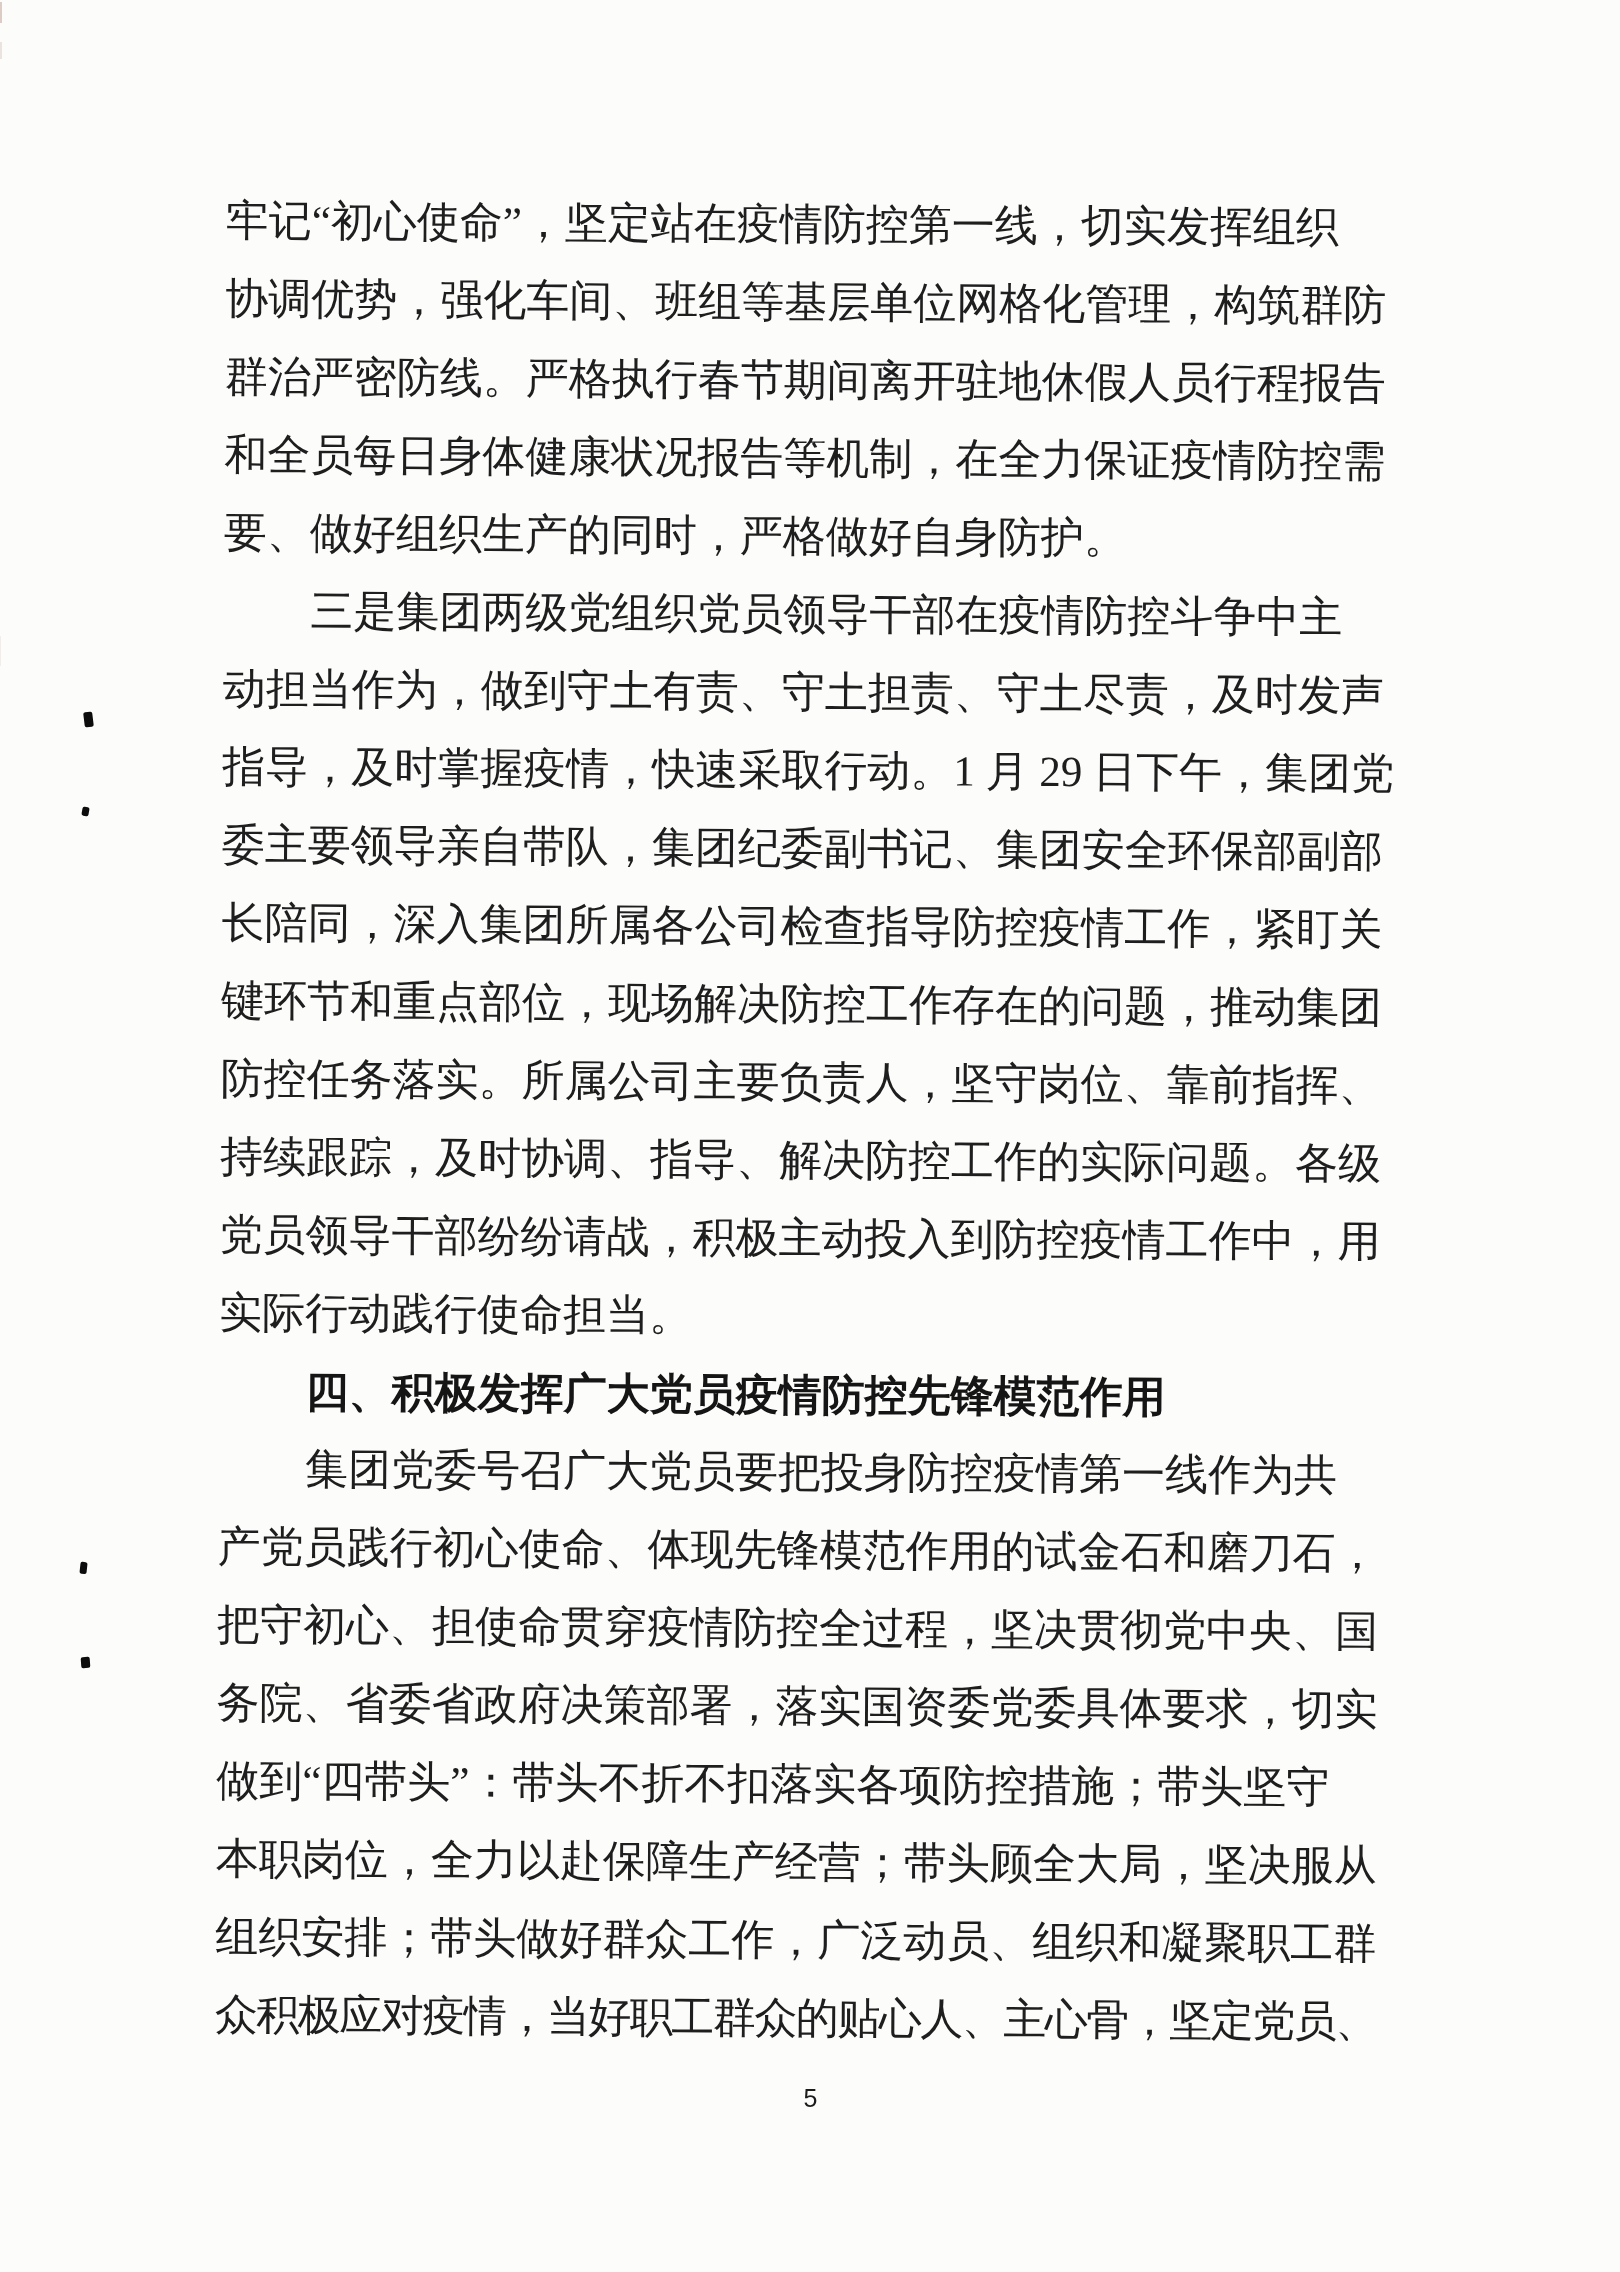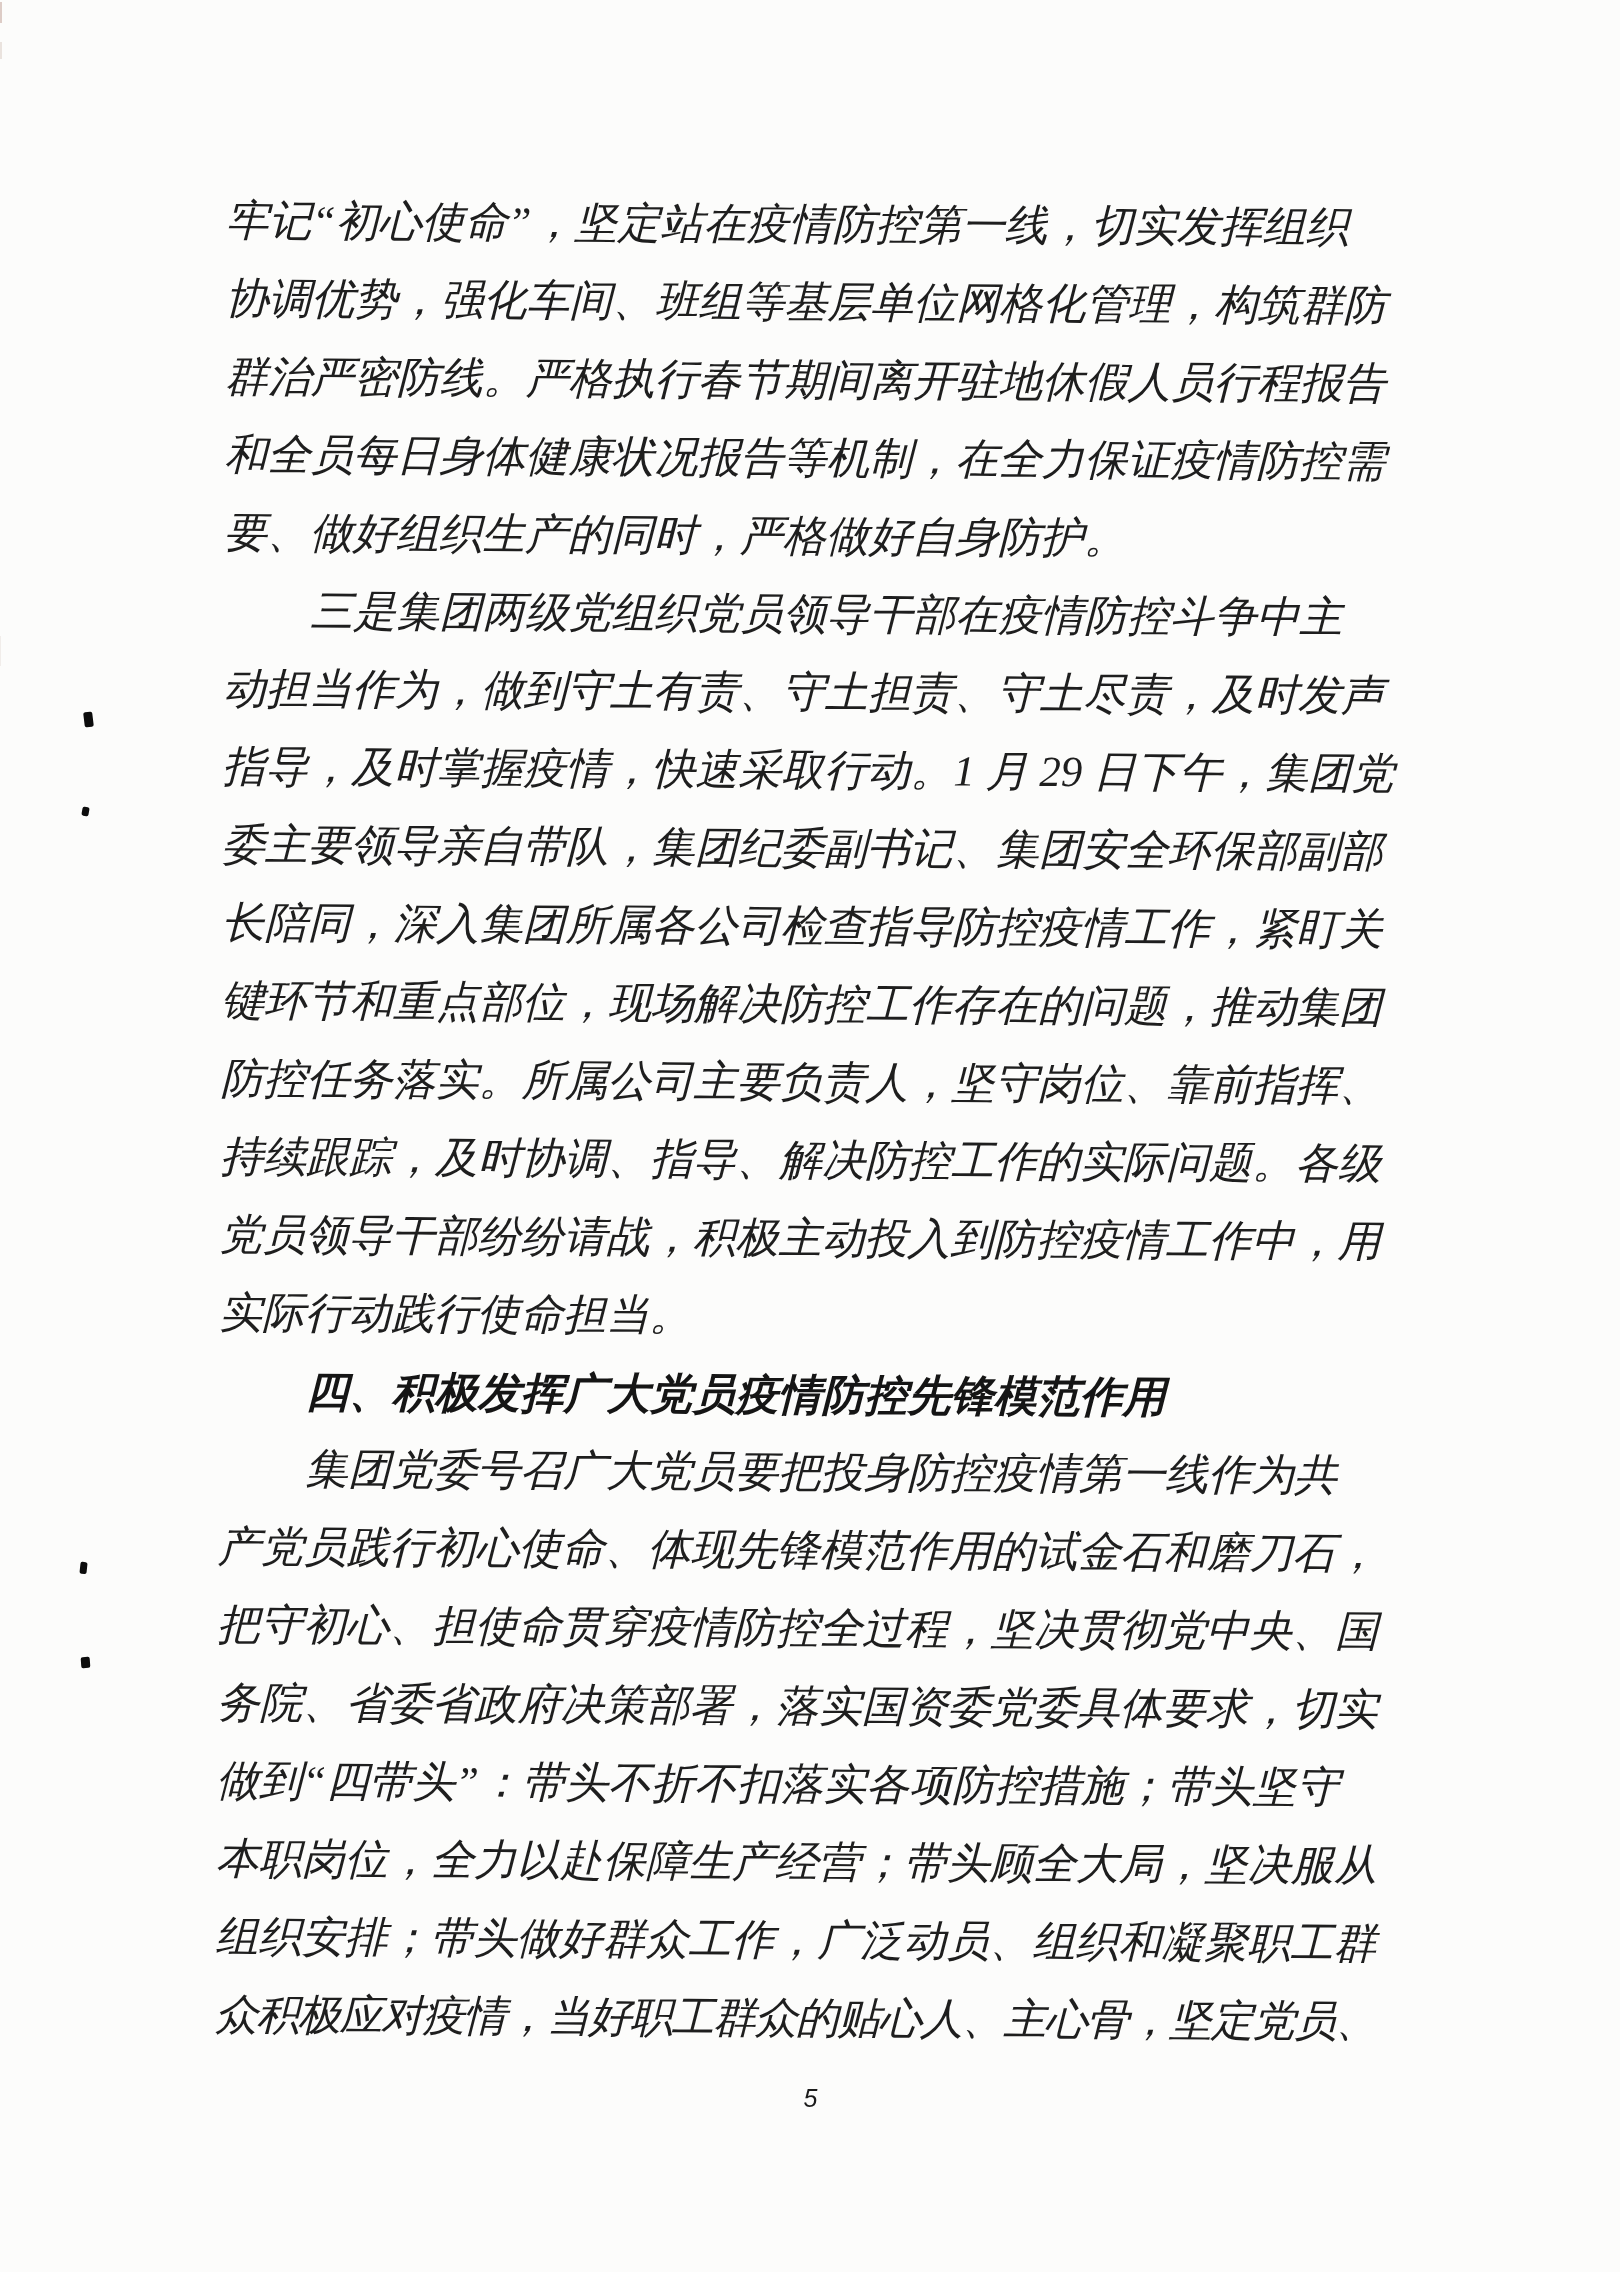--- a/index.html
+++ b/index.html
@@ -7,21 +7,20 @@
     padding: 0;
     background: #e8e8e8;
   }
   .page {
     position: relative;
     width: 1621px;
     height: 2273px;
     background: #fcfcfb;
     overflow: hidden;
     font-family: "Liberation Serif", serif;
-    font-style: italic;
   }
   
   .doc-body {
     position: absolute;
     left: 226px;
     top: 182px;
     width: 1180px;
     font-size: 43px;
     line-height: 78px;
     color: #1e1e1e;

